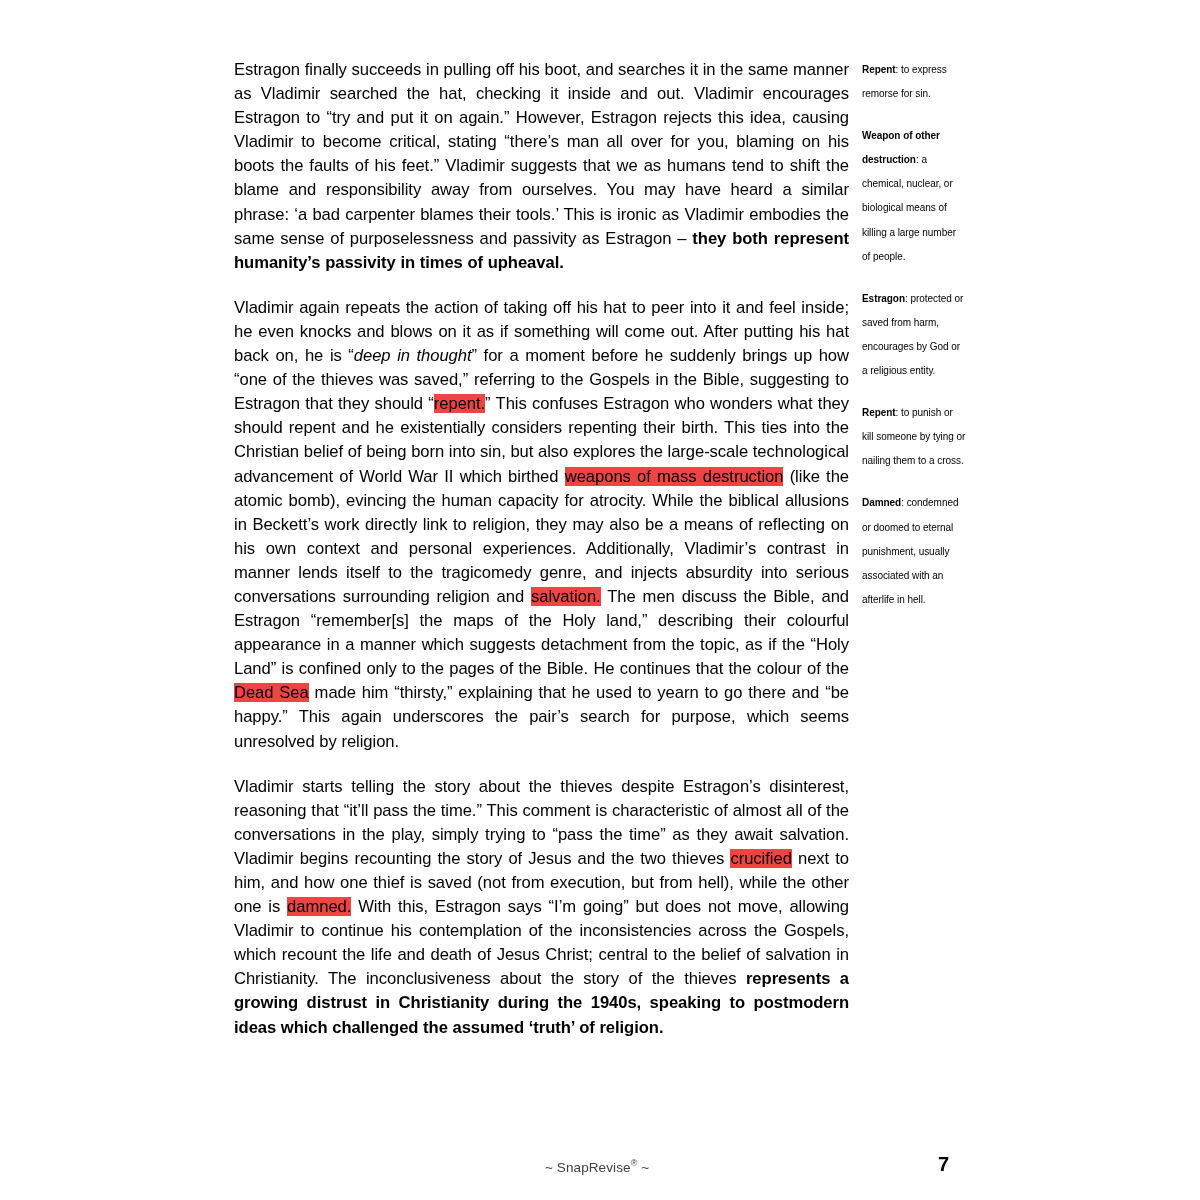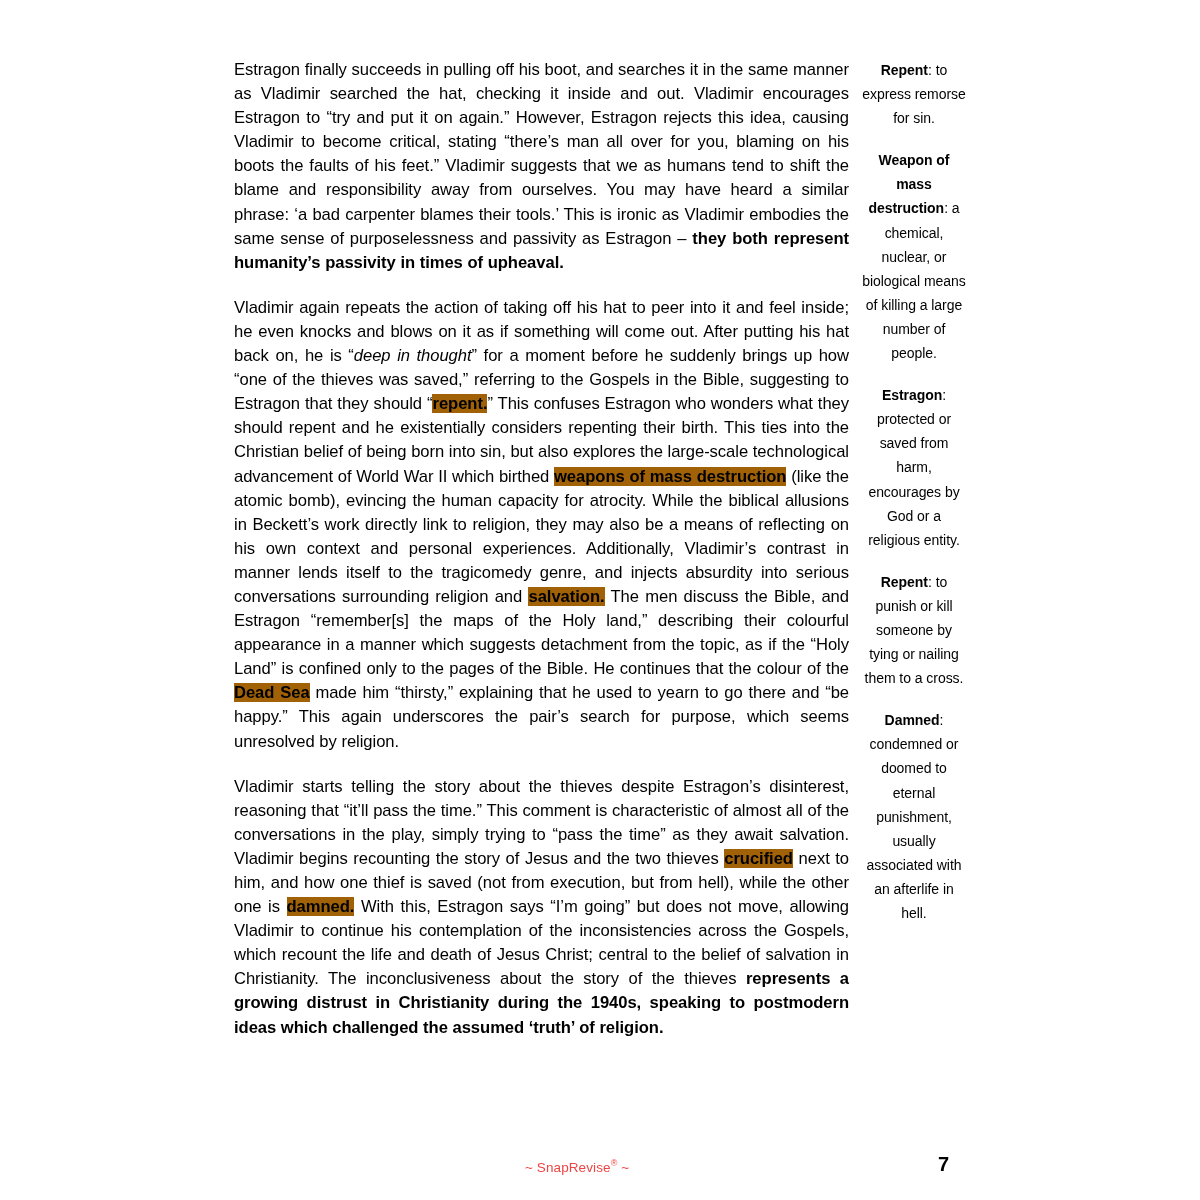--- a/index.html
+++ b/index.html
@@ -39,59 +39,59 @@
     text-justify: inter-word;
     letter-spacing: -0.05px;
     word-spacing: 0.1px;
   }
   .para:last-child { margin-bottom: 4px; }
 
   b, .b { font-weight: bold; }
   i, .i { font-style: italic; }
 
   .hl {
-    background: #a16207;
-    font-weight: bold;
+    background: #ef4444;
+    font-weight: normal;
   }
 
   
   .glossary-col {
     position: absolute;
     left: 862px;
     top: 58px;
     width: 104px;
   }
 
   .gloss-entry {
     margin: 0 0 18px 0;
-    font-size: 14px;
+    font-size: 10px;
     line-height: 24.1px;
-    text-align: center;
+    text-align: left;
     letter-spacing: -0.05px;
   }
   .gloss-entry:last-child { margin-bottom: 16px; }
 
   .gloss-term {
     font-weight: bold;
   }
 
   
   .footer {
     position: absolute;
     left: 0;
     top: 1158px;
     width: 1200px;
     height: 30px;
   }
   .footer-brand {
     position: absolute;
-    left: 525px;
+    left: 545px;
     top: 0;
     font-size: 13.5px;
-    color: #ef4444;
+    color: #404040;
     letter-spacing: 0.1px;
     white-space: nowrap;
   }
   .footer-brand sup {
     font-size: 9px;
     vertical-align: super;
   }
   .footer-page {
     position: absolute;
     left: 938px;
@@ -107,21 +107,21 @@
 
   <div class="body-col">
     <p class="para" id="para-1"><span>Estragon finally succeeds in pulling off his boot, and searches it in the same manner as Vladimir searched the hat, checking it inside and out.  Vladimir encourages Estragon to “try and put it on again.” However, Estragon rejects this idea, causing Vladimir to become critical, stating “there’s man all over for you, blaming on his boots the faults of his feet.”  Vladimir suggests that we as humans tend to shift the blame and responsibility away from ourselves. You may have heard a similar phrase:  ‘a bad carpenter blames their tools.’ This is ironic as Vladimir embodies the same sense of purposelessness and passivity as Estragon – </span><b>they both represent humanity’s passivity in times of upheaval.</b></p>
     <p class="para" id="para-2"><span>Vladimir again repeats the action of taking off his hat to peer into it and feel inside; he even knocks and blows on it as if something will come out. After putting his hat back on, he is “</span><i>deep in thought</i><span>” for a moment before he suddenly brings up how “one of the thieves was saved,” referring to the Gospels in the Bible, suggesting to Estragon that they should “</span><span class="hl">repent.</span><span>” This confuses Estragon who wonders what they should repent and he existentially considers repenting their birth.   This ties into the Christian belief of being born into sin, but also explores the large-scale technological advancement of World War II which birthed </span><span class="hl">weapons of mass destruction</span><span> (like the atomic bomb), evincing the human capacity for atrocity.  While the biblical allusions in Beckett’s work directly link to religion, they may also be a means of reflecting on his own context and personal experiences. Additionally, Vladimir’s contrast in manner lends itself to the tragicomedy genre, and injects absurdity into serious conversations surrounding religion and </span><span class="hl">salvation.</span><span>   The men discuss the Bible, and Estragon “remember[s] the maps of the Holy land,” describing their colourful appearance in a manner which suggests detachment from the topic, as if the “Holy Land” is confined only to the pages of the Bible.  He continues that the colour of the </span><span class="hl">Dead Sea</span><span> made him “thirsty,” explaining that he used to yearn to go there and “be happy.” This again underscores the pair’s search for purpose, which seems unresolved by religion.</span></p>
     <p class="para" id="para-3"><span>Vladimir starts telling the story about the thieves despite Estragon’s disinterest, reasoning that “it’ll pass the time.”  This comment is characteristic of almost all of the conversations in the play, simply trying to “pass the time” as they await salvation.  Vladimir begins recounting the story of Jesus and the two thieves </span><span class="hl">crucified</span><span> next to him, and how one thief is saved (not from execution, but from hell), while the other one is </span><span class="hl">damned.</span><span>  With this, Estragon says “I’m going” but does not move, allowing Vladimir to continue his contemplation of the inconsistencies across the Gospels, which recount the life and death of Jesus Christ; central to the belief of salvation in Christianity. The inconclusiveness about the story of the thieves </span><b>represents a growing distrust in Christianity during the 1940s, speaking to postmodern ideas which challenged the assumed ‘truth’ of religion.</b></p>
   </div>
 
   <aside class="glossary-col">
     <div class="gloss-list">
         <p class="gloss-entry"><span class="gloss-term">Repent</span><span>: </span><span>to express remorse for sin.</span></p>
-        <p class="gloss-entry"><span class="gloss-term">Weapon of mass destruction</span><span>: </span><span>a chemical, nuclear, or biological means of killing a large number of people.</span></p>
+        <p class="gloss-entry"><span class="gloss-term">Weapon of other destruction</span><span>: </span><span>a chemical, nuclear, or biological means of killing a large number of people.</span></p>
         <p class="gloss-entry"><span class="gloss-term">Estragon</span><span>: </span><span>protected or saved from harm, encourages by God or a religious entity.</span></p>
         <p class="gloss-entry"><span class="gloss-term">Repent</span><span>: </span><span>to punish or kill someone by tying or nailing them to a cross.</span></p>
         <p class="gloss-entry"><span class="gloss-term">Damned</span><span>: </span><span>condemned or doomed to eternal punishment, usually associated with an afterlife in hell.</span></p>
       </div>
   </aside>
 
   <div class="footer">
     <div class="footer-brand">
       <span>~ </span><span>SnapRevise</span><sup>®</sup><span> ~</span>
     </div>

